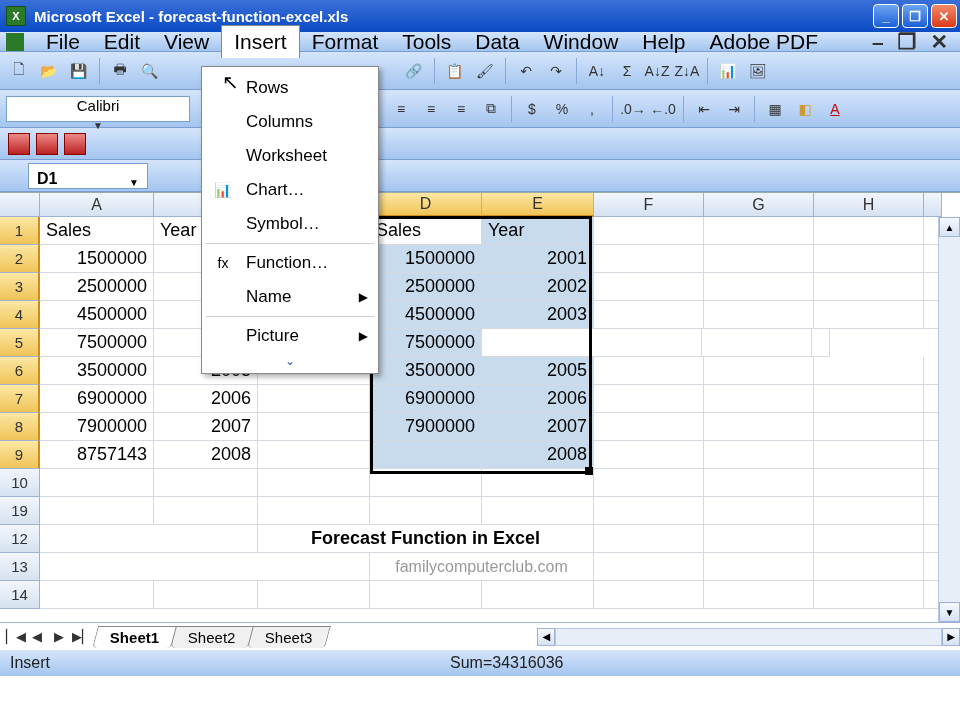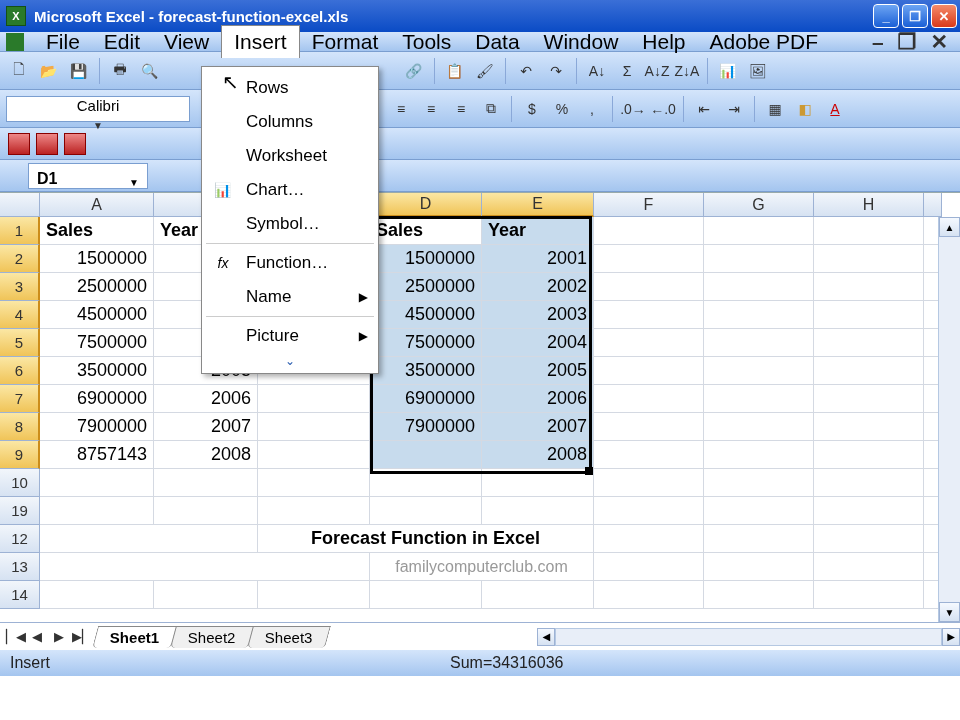--- a/index.html
+++ b/index.html
@@ -38,21 +38,21 @@
 .colhdr-row{display:flex;height:24px;}
 .corner{width:40px;background:linear-gradient(#f2f6fb,#d6e2f2);border-right:1px solid #9db2d4;border-bottom:1px solid #9db2d4;}
 .colhdr{background:linear-gradient(#f2f6fb,#d6e2f2);border-right:1px solid #9db2d4;border-bottom:1px solid #9db2d4;display:flex;align-items:center;justify-content:center;font-size:16px;color:#333;}
 .colhdr.sel{background:linear-gradient(#fbe7a4,#f0c458);border-bottom:2px solid #cc8d1a;}
 .rows{height:calc(100% - 24px);overflow:hidden;}
 .row{display:flex;height:28px;}
 .rowhdr{width:40px;background:linear-gradient(#f2f6fb,#d6e2f2);border-right:1px solid #9db2d4;border-bottom:1px solid #9db2d4;display:flex;align-items:center;justify-content:center;font-size:15px;color:#333;}
 .rowhdr.sel{background:linear-gradient(#fbe7a4,#f0c458);border-right:2px solid #cc8d1a;}
 .cell{border-right:1px solid #d4d9e2;border-bottom:1px solid #d4d9e2;padding:0 6px;display:flex;align-items:center;font-size:18px;color:#000;background:#fff;}
 .cell.num{justify-content:flex-end;}
-.cell.hdr{font-weight:bold;}
+.cell.hdr{font-weight:normal;}
 .cell.selrange{background:#c7dbed;}
 .cell.center{justify-content:center;font-weight:bold;}
 .cell.watermark{justify-content:center;color:#999;font-size:16px;}
 .vscroll{position:absolute;right:0;top:24px;bottom:0;width:22px;background:#e8eef8;border-left:1px solid #b5c8e2;}
 .vscroll .up,.vscroll .down{height:20px;background:linear-gradient(#f5f9ff,#d6e2f2);border:1px solid #9db2d4;display:flex;align-items:center;justify-content:center;font-size:10px;}
 .vscroll .down{position:absolute;bottom:0;left:0;right:0;}
 
 
 .sel-border{position:absolute;border:3px solid #000;pointer-events:none;left:370px;top:23px;width:222px;height:258px;}
 .sel-handle{position:absolute;width:8px;height:8px;background:#000;right:-4px;bottom:-4px;}
@@ -248,21 +248,20 @@
         <div class="cell wH"></div>
         <div class="cell wI"></div>
     </div>
 
     <div class="row">
         <div class="rowhdr sel">5</div>
       <div class="cell wA num">7500000</div>
       <div class="cell wB"></div>
         <div class="cell wC"></div>
       <div class="cell wD num selrange">7500000</div>
-      <div class="cell wE num selrange">2004</div>
       <div class="cell wF"></div>
         <div class="cell wG"></div>
         <div class="cell wH"></div>
         <div class="cell wI"></div>
     </div>
 
     <div class="row">
         <div class="rowhdr sel">6</div>
       <div class="cell wA num">3500000</div>
       <div class="cell wB num">2005</div>
@@ -417,21 +416,21 @@
     </div>
   <div class="ditem">
       <span class="icon">📊</span>
       <span>Chart…</span>
     </div>
   <div class="ditem">
       <span>Symbol…</span>
     </div>
   <div class="dsep"></div>
   <div class="ditem">
-      <span class="icon" style="font-style:italic">fx</span>
+      <span class="icon" style="">fx</span>
       <span>Function…</span>
     </div>
   <div class="ditem">
       <span>Name</span>
       <span class="sub">▶</span>
     </div>
   <div class="dsep"></div>
   <div class="ditem">
       <span>Picture</span>
       <span class="sub">▶</span>

